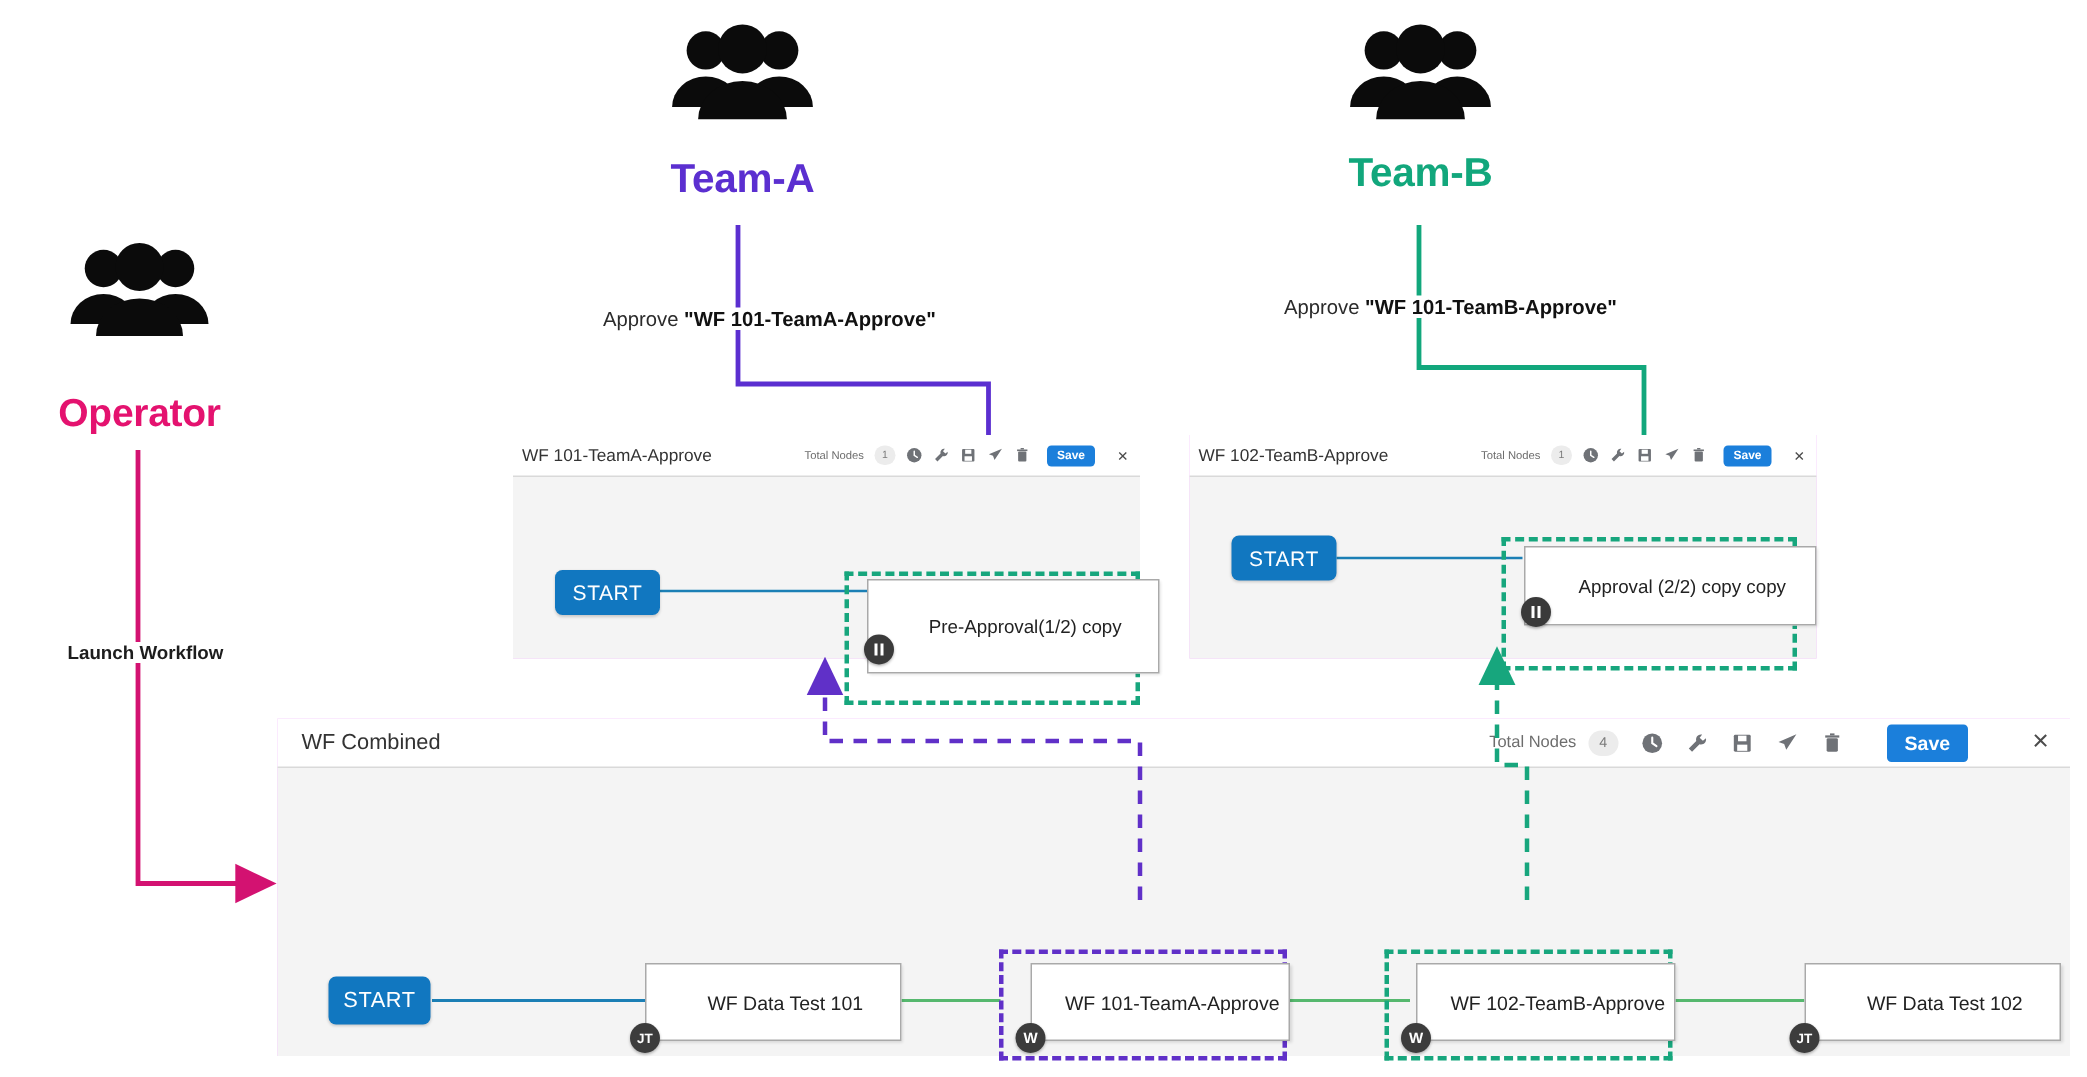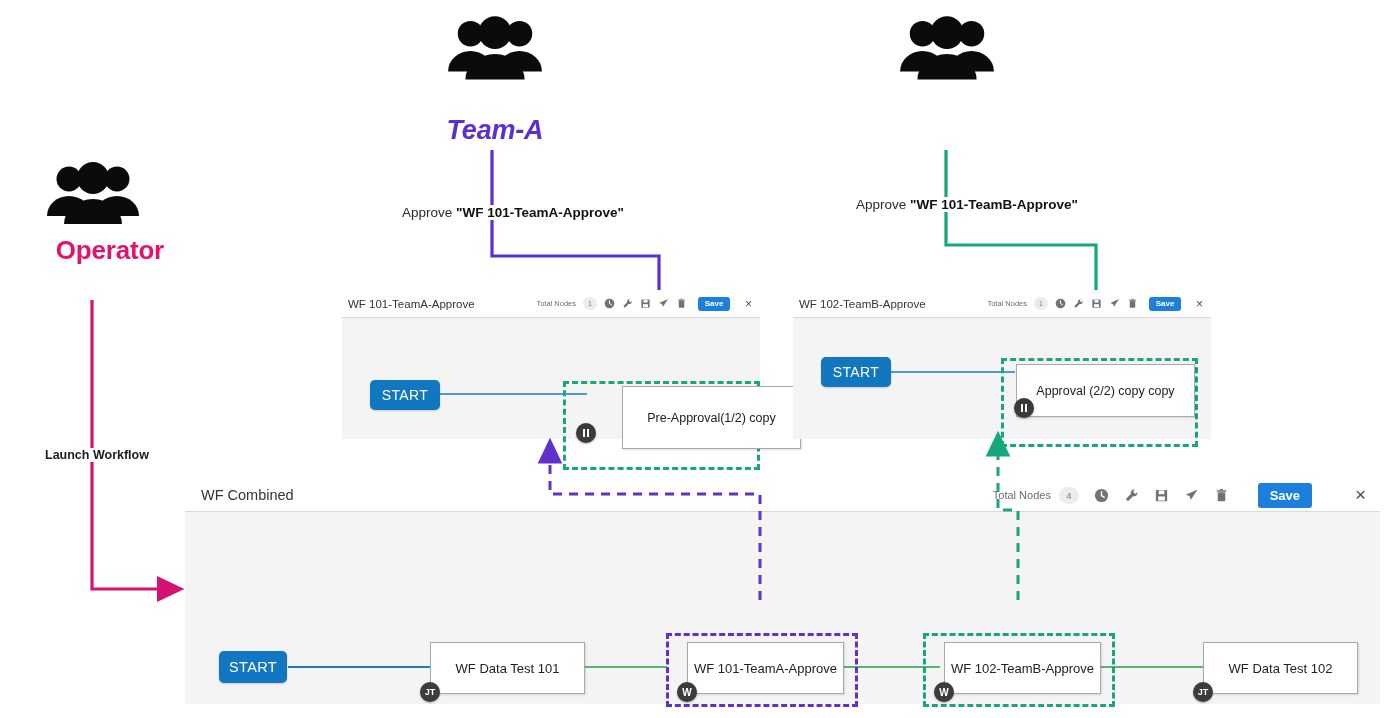--- a/index.html
+++ b/index.html
@@ -53,21 +53,21 @@
 
   
   .start-node{
     position:absolute;background:#1177c0;color:#ffffff;border-radius:5px;
     display:flex;align-items:center;justify-content:center;letter-spacing:.4px;
     box-shadow:0 1px 2px rgba(0,0,0,.18);
   }
   .task-node{
     position:absolute;background:#ffffff;border:1px solid #a9a9a9;
     display:flex;align-items:center;justify-content:center;color:#222;
-    box-shadow:1px 1px 2px rgba(0,0,0,.13);text-align:left;
+    box-shadow:1px 1px 2px rgba(0,0,0,.13);text-align:left;padding-left:16px;
   }
   .node-badge{
     position:absolute;border-radius:50%;background:#3c3c3c;color:#fff;
     display:flex;align-items:center;justify-content:center;font-weight:bold;
     box-shadow:0 1px 2px rgba(0,0,0,.3);z-index:6;
   }
   .node-badge.pause{background:#3a3a3a;}
   .pause-bars{display:flex;gap:2px;}
   .pause-bars i{display:block;background:#fff;width:2px;height:8px;}
 
@@ -103,51 +103,52 @@
   <div class="glyph">
     <svg width="98" height="70" viewBox="0 0 98 70" aria-hidden="true">
       <circle cx="25" cy="17" r="12.5" fill="#0b0b0b"></circle>
       <circle cx="73" cy="17" r="12.5" fill="#0b0b0b"></circle>
       <path d="M3,54 a22,20 0 0 1 44,0 Z" fill="#0b0b0b"></path>
       <path d="M51,54 a22,20 0 0 1 44,0 Z" fill="#0b0b0b"></path>
       <circle cx="49" cy="16" r="16" fill="#0b0b0b"></circle>
       <path d="M20,62 a29,25 0 0 1 58,0 Z" fill="#0b0b0b"></path>
     </svg>
   </div>
-  <div class="name" style="font-size:26px;color:#e4126f;margin-top:0;text-align:right;">Operator</div>
+  <div class="name" style="font-size:26px;color:#e4126f;margin-top:24px;">Operator</div>
 </div>
 
 <div class="actor" style="left:424px;top:16px;width:142px;">
   <div class="glyph">
     <svg width="100" height="72" viewBox="0 0 98 70" aria-hidden="true">
       <circle cx="25" cy="17" r="12.5" fill="#0b0b0b"></circle>
       <circle cx="73" cy="17" r="12.5" fill="#0b0b0b"></circle>
       <path d="M3,54 a22,20 0 0 1 44,0 Z" fill="#0b0b0b"></path>
       <path d="M51,54 a22,20 0 0 1 44,0 Z" fill="#0b0b0b"></path>
       <circle cx="49" cy="16" r="16" fill="#0b0b0b"></circle>
       <path d="M20,62 a29,25 0 0 1 58,0 Z" fill="#0b0b0b"></path>
     </svg>
   </div>
-  <div class="name" style="font-size:27px;color:#5b2fd0;margin-top:24px;font-style:italic;">Team-A</div>
+  <div class="name" style="font-size:27px;color:#5b2fd0;margin-top:12px;">Team-A</div>
 </div>
 
 <div class="actor" style="left:876px;top:16px;width:142px;">
   <div class="glyph">
     <svg width="100" height="72" viewBox="0 0 98 70" aria-hidden="true">
       <circle cx="25" cy="17" r="12.5" fill="#0b0b0b"></circle>
       <circle cx="73" cy="17" r="12.5" fill="#0b0b0b"></circle>
       <path d="M3,54 a22,20 0 0 1 44,0 Z" fill="#0b0b0b"></path>
       <path d="M51,54 a22,20 0 0 1 44,0 Z" fill="#0b0b0b"></path>
       <circle cx="49" cy="16" r="16" fill="#0b0b0b"></circle>
       <path d="M20,62 a29,25 0 0 1 58,0 Z" fill="#0b0b0b"></path>
     </svg>
   </div>
-</div>
-
-<div class="launch-label" style="left:42px;top:448px;">Launch Workflow</div>
+  <div class="name" style="font-size:27px;color:#12a77c;margin-top:8px;">Team-B</div>
+</div>
+
+<div class="launch-label" style="left:42px;top:428px;">Launch Workflow</div>
 
 <div class="edge-label" style="left:399px;top:205px;">
   <span>Approve </span><b>"WF 101-TeamA-Approve"</b>
 </div>
 
 <div class="edge-label" style="left:853px;top:197px;">
   <span>Approve </span><b>"WF 101-TeamB-Approve"</b>
 </div>
 
 <div class="panel" style="left:342px;top:290px;width:418px;height:149px;">
@@ -190,21 +191,21 @@
       <span class="close-x" style="font-size:12px;margin-left:8px;">×</span>
     </span>
   </div>
   <div class="canvas" style="height:121px;">
     <svg width="418" height="121" viewBox="0 0 418 121" style="position:absolute;left:0;top:0;">
       <path d="M98,76 L245,76" stroke="#1b7fb5" stroke-width="1.6" fill="none"></path>
     </svg>
     <div class="ring teal" style="left:222px;top:60px;width:190px;height:0px;border-width:0;"></div>
     <div class="ring teal" style="left:221px;top:63px;width:191px;height:83px;"></div>
     <div class="start-node" style="left:28px;top:62px;width:70px;height:30px;font-size:14px;">START</div>
-    <div class="task-node" style="left:236px;top:68px;width:177px;height:61px;font-size:12.5px;margin-left:44px;">Pre-Approval(1/2) copy</div>
+    <div class="task-node" style="left:236px;top:68px;width:177px;height:61px;font-size:12.5px;">Pre-Approval(1/2) copy</div>
     <div class="node-badge pause" style="left:234px;top:105px;width:20px;height:20px;">
       <span class="pause-bars">
           <i></i>
           <i></i>
         </span>
     </div>
   </div>
 </div>
 
 <div class="panel" style="left:793px;top:290px;width:418px;height:149px;">

